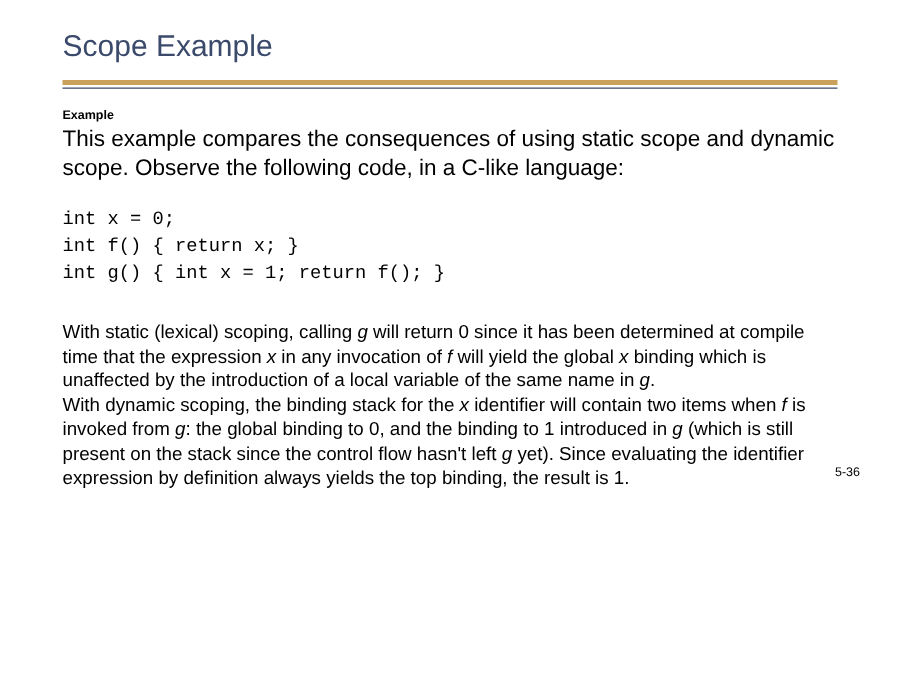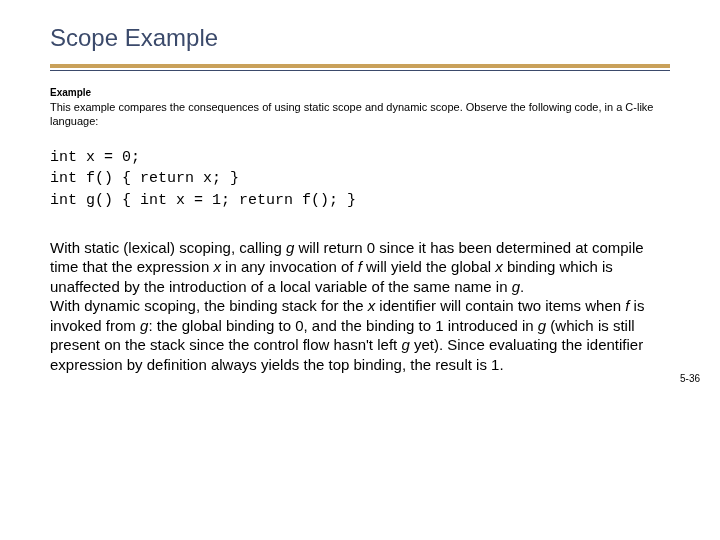--- a/index.html
+++ b/index.html
@@ -35,21 +35,21 @@
     margin-bottom: 16px;
   }
   .subhead {
     font-family: Verdana, Geneva, sans-serif;
     font-weight: bold;
     font-size: 10px;
     margin: 0 0 2px 0;
   }
   .intro {
     font-family: Verdana, Geneva, sans-serif;
-    font-size: 11px;
+    font-size: 18px;
     line-height: 1.3;
     margin: 0 0 18px 0;
   }
   .code {
     font-family: 'Courier New', Courier, monospace;
     font-size: 15px;
     font-weight: normal;
     white-space: pre;
     line-height: 1.45;
     margin: 0 0 18px 0;
@@ -59,21 +59,21 @@
     font-size: 15px;
     line-height: 1.3;
     margin-top: 26px;
   }
   .body em, .intro em {
     font-style: italic;
   }
   .pagenum {
     position: absolute;
     bottom: 8px;
-    right: 20px;
+    right: 32px;
     font-family: Verdana, Geneva, sans-serif;
     font-size: 10px;
     color: #000;
   }
 </style>
 </head>
 <body>
 
 <div class="slide">
   <h1 class="title">Scope Example</h1>

